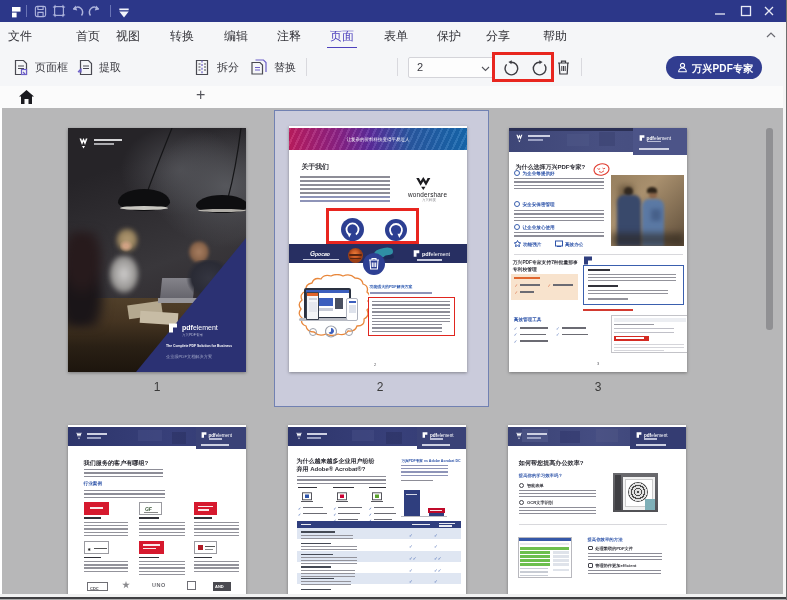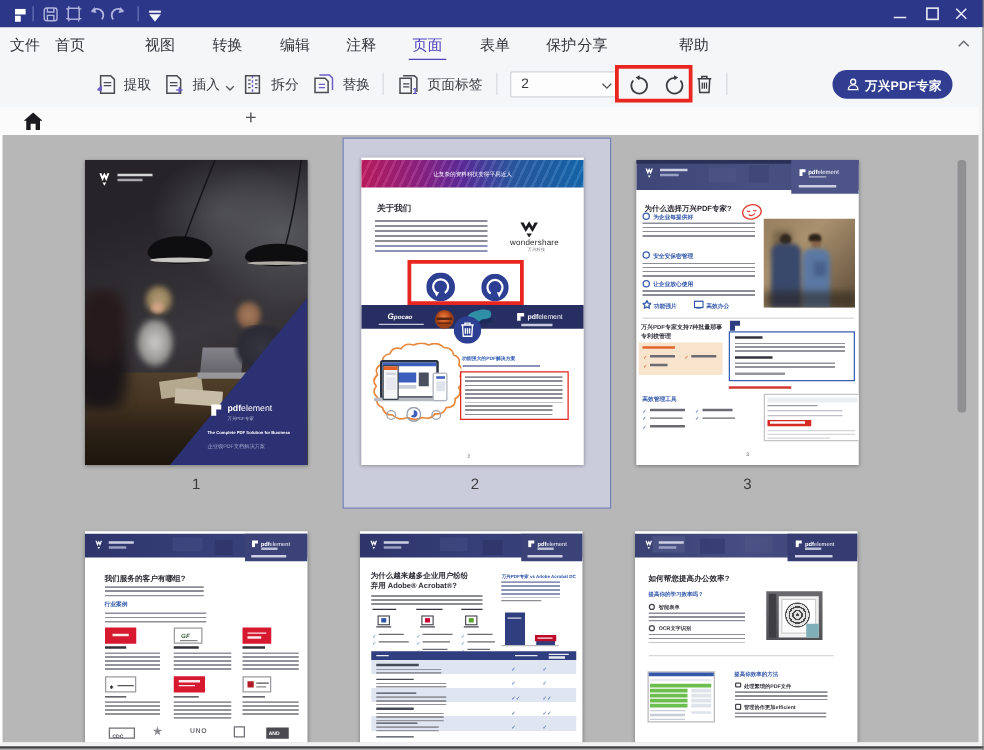--- a/index.html
+++ b/index.html
@@ -87,82 +87,71 @@
   <div class="winbtn" style="left:731px"><svg width="12" height="12" style="margin-top:5px" viewBox="0 0 12 12">
         <rect x="1.5" y="1.5" width="9" height="9" fill="none" stroke="#e8eaf5" stroke-width="1.3"></rect>
       </svg></div>
   <div class="winbtn" style="left:754px"><svg width="12" height="12" style="margin-top:5px" viewBox="0 0 12 12">
         <path d="M2 2 L10 10 M10 2 L2 10" stroke="#e8eaf5" stroke-width="1.3"></path>
       </svg></div>
 </div>
 
 <div id="menubar">
   <div class="mi" style="left:8px">文件</div>
-  <div class="mi" style="left:44px">首页</div>
+  <div class="mi" style="left:76px">首页</div>
   <div class="mi" style="left:116px">视图</div>
   <div class="mi" style="left:170px">转换</div>
   <div class="mi" style="left:224px">编辑</div>
   <div class="mi" style="left:277px">注释</div>
   <div class="mi active" style="left:330px">页面</div>
   <div class="mi" style="left:384px">表单</div>
   <div class="mi" style="left:437px">保护</div>
-  <div class="mi" style="left:462px">分享</div>
+  <div class="mi" style="left:486px">分享</div>
   <div class="mi" style="left:543px">帮助</div>
   <svg class="abs" style="left:766px;top:10px" width="10" height="6" viewBox="0 0 10 6" fill="none" stroke="#6b6b72" stroke-width="1.2">
       <path d="M1 5 L5 1 L9 5"></path>
     </svg>
 </div>
 
 <div id="toolbar">
+  <div class="tbtn" style="left:13px">
+    <svg width="16" height="17" viewBox="0 0 16 17" fill="none">
+      <path d="M2.5 1.5 h8 l3 3 v11 h-11 Z" stroke="#4a4a52" stroke-width="1.2"></path>
+      <path d="M5 7 h6 M5 9.5 h6" stroke="#4a4a52" stroke-width="1"></path>
+      <rect x="8.5" y="10.5" width="5" height="5" fill="#f5f6f8" stroke="#6c5fc7" stroke-width="1.2"></rect>
+      <path d="M10 13 l2 2" stroke="#6c5fc7" stroke-width="1.2"></path>
+    </svg>
+    <span class="tlabel">页面框</span>
+  </div>
   <div class="tbtn" style="left:76px">
     <svg width="17" height="17" viewBox="0 0 17 17" fill="none">
       <path d="M4.5 1.5 h8 l3 3 v11 h-11 Z" stroke="#4a4a52" stroke-width="1.2"></path>
       <path d="M7 7 h6 M7 9.5 h6" stroke="#4a4a52" stroke-width="1"></path>
       <path d="M5 10 v3 h-3 M2 13 l3.5-3.5" stroke="#6c5fc7" stroke-width="1.2"></path>
     </svg>
     <span class="tlabel">提取</span>
   </div>
-  <div class="tbtn" style="left:131px">
-    <svg width="17" height="17" viewBox="0 0 17 17" fill="none">
-      <path d="M2.5 1.5 h8 l3 3 v11 h-11 Z" stroke="#4a4a52" stroke-width="1.2"></path>
-      <path d="M5 7 h6 M5 9.5 h6" stroke="#4a4a52" stroke-width="1"></path>
-      <path d="M12.5 10.5 v5 M10 13 h5" stroke="#6c5fc7" stroke-width="1.3"></path>
-    </svg>
-    <span class="tlabel">插入</span>
-    <svg width="8" height="5" viewBox="0 0 8 5" style="margin-left:4px;margin-top:6px" fill="none" stroke="#55555c" stroke-width="1.1">
-        <path d="M1 1 L4 4 L7 1"></path>
-      </svg>
-  </div>
   <div class="tbtn" style="left:194px">
     <svg width="17" height="17" viewBox="0 0 17 17" fill="none">
       <path d="M2.5 1.5 h11 v14 h-11 Z" stroke="#4a4a52" stroke-width="1.2"></path>
       <path d="M8 1.5 v14" stroke="#6c5fc7" stroke-width="1.2" stroke-dasharray="2 1.6"></path>
       <path d="M4.5 5 h2 M4.5 8 h2 M4.5 11 h2 M10 5 h2 M10 8 h2 M10 11 h2" stroke="#4a4a52" stroke-width="1"></path>
     </svg>
     <span class="tlabel">拆分</span>
   </div>
   <div class="tbtn" style="left:250px">
     <svg width="18" height="17" viewBox="0 0 18 17" fill="none">
       <path d="M2 3.5 h8 l2.5 2.5 v9 h-10.5 Z" stroke="#4a4a52" stroke-width="1.2"></path>
       <path d="M5.5 1 h8 l2.5 2.5 v9.5" stroke="#6c5fc7" stroke-width="1.2"></path>
       <path d="M5 8.5 h5 M5 11 h5" stroke="#6c5fc7" stroke-width="1"></path>
     </svg>
     <span class="tlabel">替换</span>
   </div>
   <div class="tsep" style="left:306px"></div>
   <div class="tsep" style="left:397px"></div>
-  <div class="tbtn" style="left:318px">
-    <svg width="18" height="17" viewBox="0 0 18 17" fill="none">
-      <path d="M2 3.5 h9 v12 h-9 Z" stroke="#4a4a52" stroke-width="1.2"></path>
-      <path d="M4.5 1.5 h9 l2 2 v11" stroke="#4a4a52" stroke-width="1.2"></path>
-      <path d="M4.5 8 h5 M4.5 10.5 h5" stroke="#4a4a52" stroke-width="1"></path>
-      <text x="12" y="16" font-size="7" fill="#4f43c0" font-weight="bold" font-family="Liberation Sans">1</text>
-    </svg>
-    <span class="tlabel">页面标签</span>
-  </div>
   <div class="abs" style="left:408px;top:9px;width:86px;height:21px;background:#fdfdfd;border:1px solid #d4d4d9;border-radius:2px">
     <span style="position:absolute;left:8px;top:3px;font-size:11px;color:#3a3a40">2</span>
     <svg style="position:absolute;right:3px;top:8px" width="9" height="6" viewBox="0 0 9 6" fill="none" stroke="#55555c" stroke-width="1.1">
         <path d="M1 1 L4.5 4.5 L8 1"></path>
       </svg>
   </div>
   <div class="abs" style="left:492px;top:4px;width:62px;height:30px;border:3px solid #e8261f"></div>
   <svg class="abs" style="left:503px;top:11px" width="17" height="18" viewBox="0 0 17 18">
     <path d="M7.91 3.23 A6.3 6.3 0 1 1 3.6 5.4" fill="none" stroke="#3c3c42" stroke-width="1.4"></path>
     <path d="M8.8 1.2 L5.4 2.9 L8.5 5.2 Z" fill="#3c3c42"></path>

